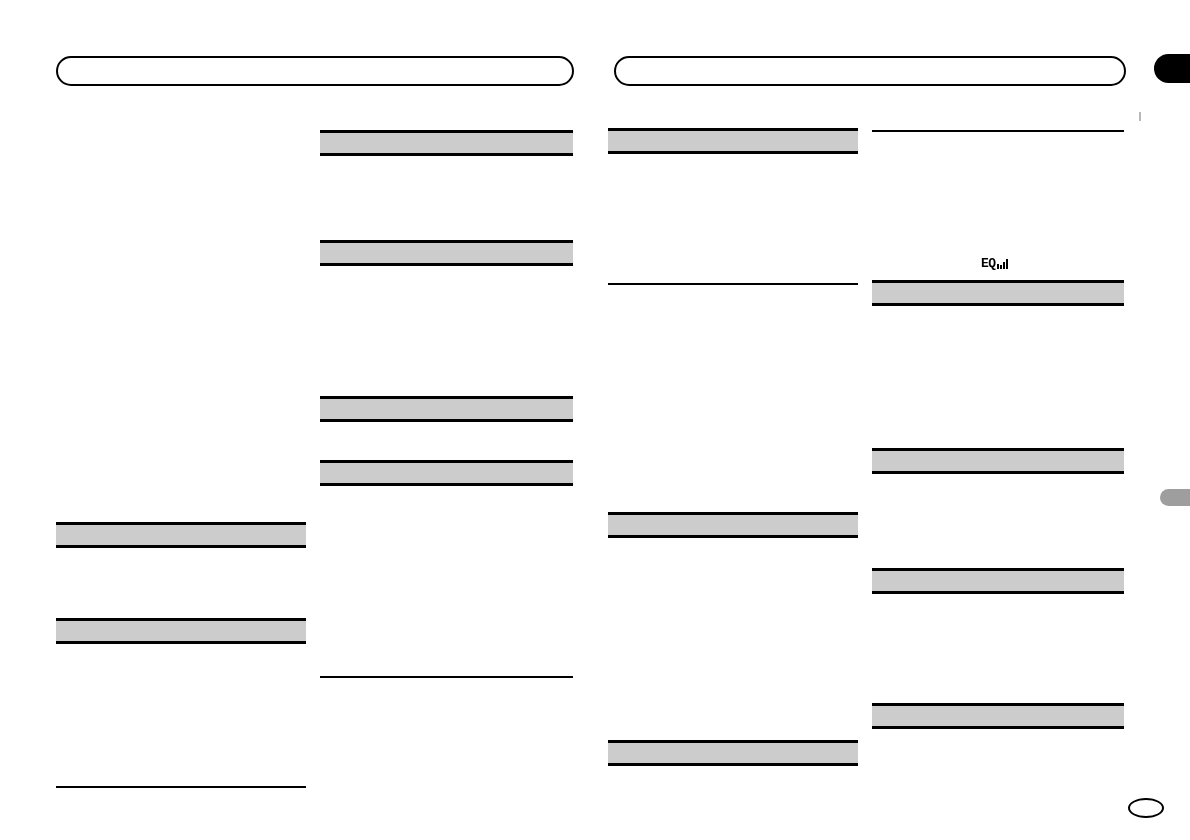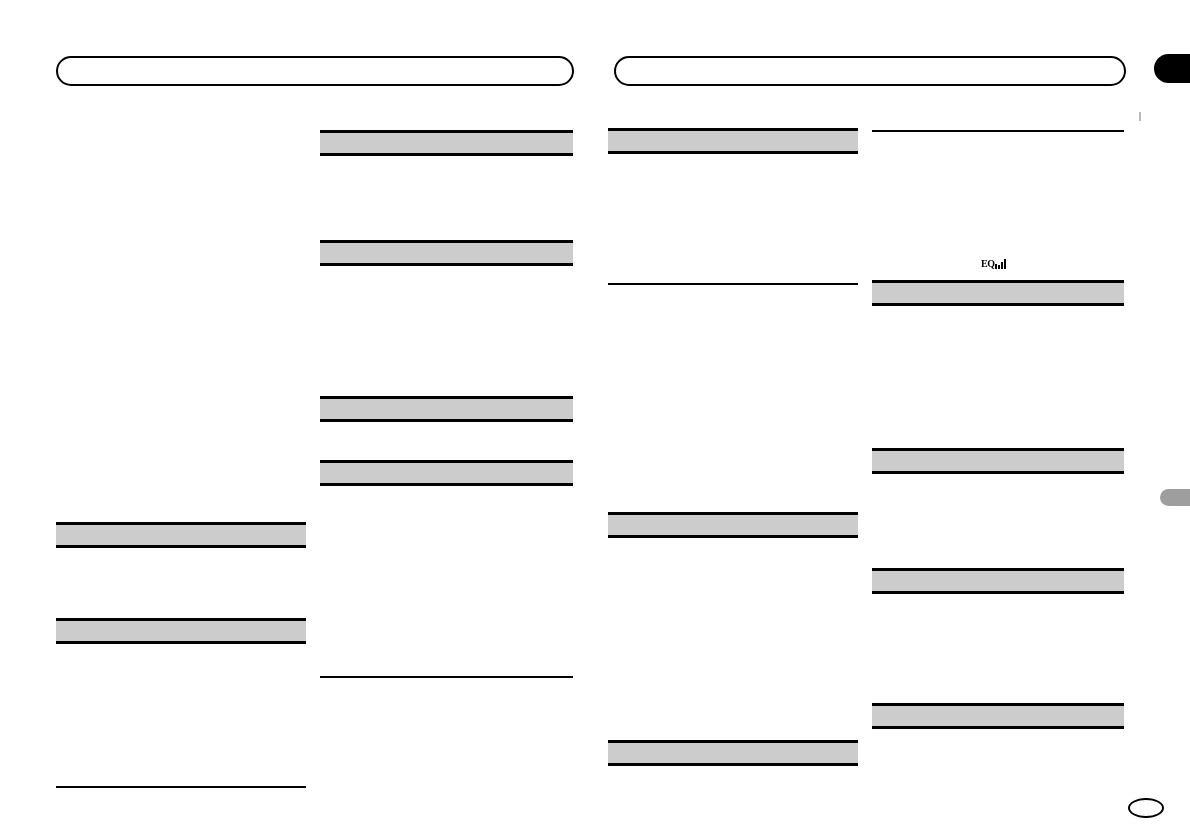--- a/index.html
+++ b/index.html
@@ -108,22 +108,22 @@
   }
 
   
   .eq-icon {
     position: absolute;
     display: flex;
     align-items: flex-end;
     height: 11px;
   }
   .eq-icon .eq-label {
-    font-family: Liberation Serif, serif;
-    font-size: 10px;
+    font-family: Liberation Mono, monospace;
+    font-size: 13px;
     font-weight: bold;
     line-height: 10px;
     letter-spacing: -0.5px;
     color: #000000;
   }
   .eq-icon .eq-bars {
     display: flex;
     align-items: flex-end;
     gap: 1px;
     margin-left: 1px;

